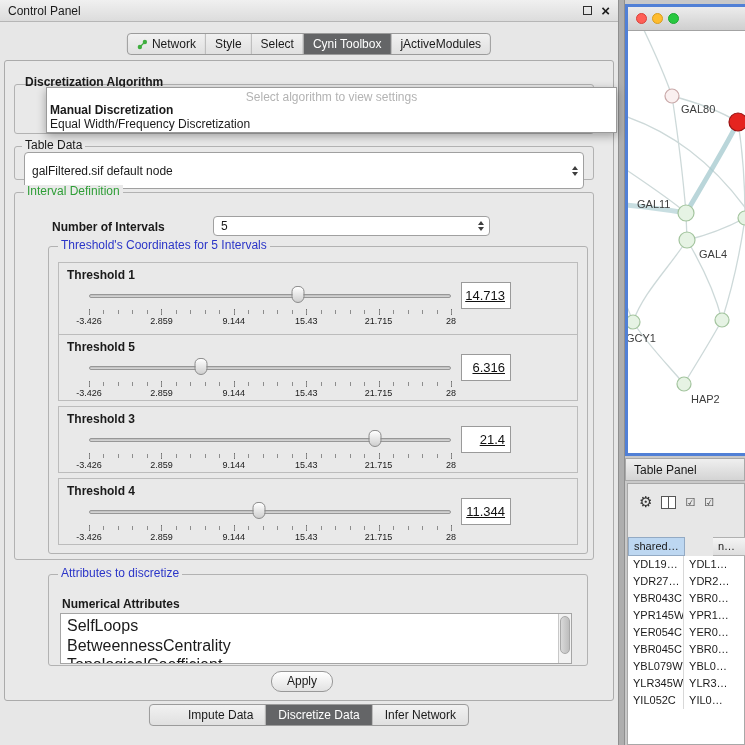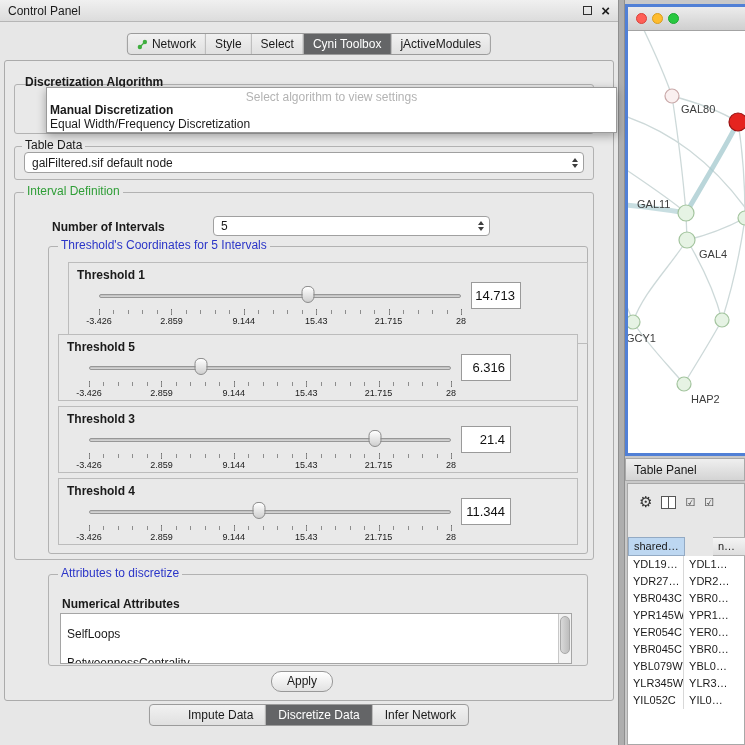--- a/index.html
+++ b/index.html
@@ -59,24 +59,24 @@
            border-radius:6px 6px 7px 7px; }
   .ticks-major { position:absolute; left:30px; top:46px; width:363px; height:6px;
                  background:repeating-linear-gradient(90deg,#6e6e6e 0 1px,transparent 1px 72.4px); }
   .ticks-minor { position:absolute; left:30px; top:47px; width:363px; height:4px;
                  background:repeating-linear-gradient(90deg,#8d8d8d 0 1px,transparent 1px 14.48px); }
   .ticklabels { position:absolute; left:30px; top:53px; width:362px; height:10px;
                 font-size:9px; color:#1a1a1a; }
   .ticklabels span { position:absolute; transform:translateX(-50%); top:0; white-space:nowrap; }
   .valfield { position:absolute; left:402px; top:19px; width:50px; height:27px; background:#fff;
               border:1px solid #9a9a9a; font-size:13px; text-align:right; padding-right:5px;
-              font-family:"Liberation Sans",sans-serif; color:#111; }
+              font-family:"Liberation Sans",sans-serif; color:#111;text-decoration:underline; }
 
   .list { position:absolute; background:#fff; border:1px solid #a5a5a5; overflow:hidden; }
-  .list-item { padding:14px 0 1px 6px; font-size:12px; line-height:13.5px; white-space:nowrap; }
+  .list-item { padding:5px 0 1px 6px; font-size:16px; line-height:13.5px; white-space:nowrap; }
   .scrollbar { position:absolute; right:0; top:0; bottom:0; width:13px; background:#f2f2f2;
                border-left:1px solid #c8c8c8; }
   .scroll-thumb { position:absolute; left:1px; right:1px; top:2px; height:38px;
                   background:linear-gradient(90deg,#d9d9d9,#bdbdbd); border:1px solid #a8a8a8;
                   border-radius:5px; }
 
   .btn { position:absolute; background:linear-gradient(#ffffff,#e2e2e2); border:1px solid #989898;
          border-radius:10px; text-align:center; line-height:19px; font-size:12px; }
 
   
@@ -167,21 +167,21 @@
   </div>
 
   <div class="abs overlay">
     <div class="prompt">Select algorithm to view settings</div>
     <div class="opt bold">Manual Discretization</div>
     <div class="opt">Equal Width/Frequency Discretization</div>
   </div>
 
   <div class="abs group" style="left:14px;top:146px;width:580px;height:34px"></div>
   <div class="group-title" style="left:22px;top:139px">Table Data</div>
-  <div class="combo" style="left:24px;top:152px;width:560px;height:21px">
+  <div class="combo" style="left:24px;top:152px;width:560px;height:37px">
     <span>galFiltered.sif default node</span>
     <span class="stepper">
         <i class="arr-up"></i>
         <i class="arr-down"></i>
       </span>
   </div>
 
   <div class="abs group" style="left:14px;top:192px;width:580px;height:368px"></div>
   <div class="group-title green" style="left:24px;top:185px">Interval Definition</div>
 
@@ -190,21 +190,21 @@
     <span>5</span>
     <span class="stepper">
         <i class="arr-up"></i>
         <i class="arr-down"></i>
       </span>
   </div>
 
   <div class="abs group" style="left:48px;top:246px;width:540px;height:308px"></div>
   <div class="group-title blue" style="left:58px;top:239px">Threshold's Coordinates for 5 Intervals</div>
 
-  <div class="threshold-box" style="left:68px;top:262px;width:520px;height:82px">
+  <div class="threshold-box" style="left:58px;top:262px;width:520px;height:82px">
     <div class="t-label">Threshold 1</div>
     <div class="slider-zone">
       <div class="track"></div>
       <div class="thumb" style="left: 57.7197%;"></div>
     </div>
     <div class="ticks-major"></div>
     <div class="ticks-minor"></div>
     <div class="ticklabels">
         <span style="left: 0%;">-3.426</span>
         <span style="left: 20%;">2.859</span>

